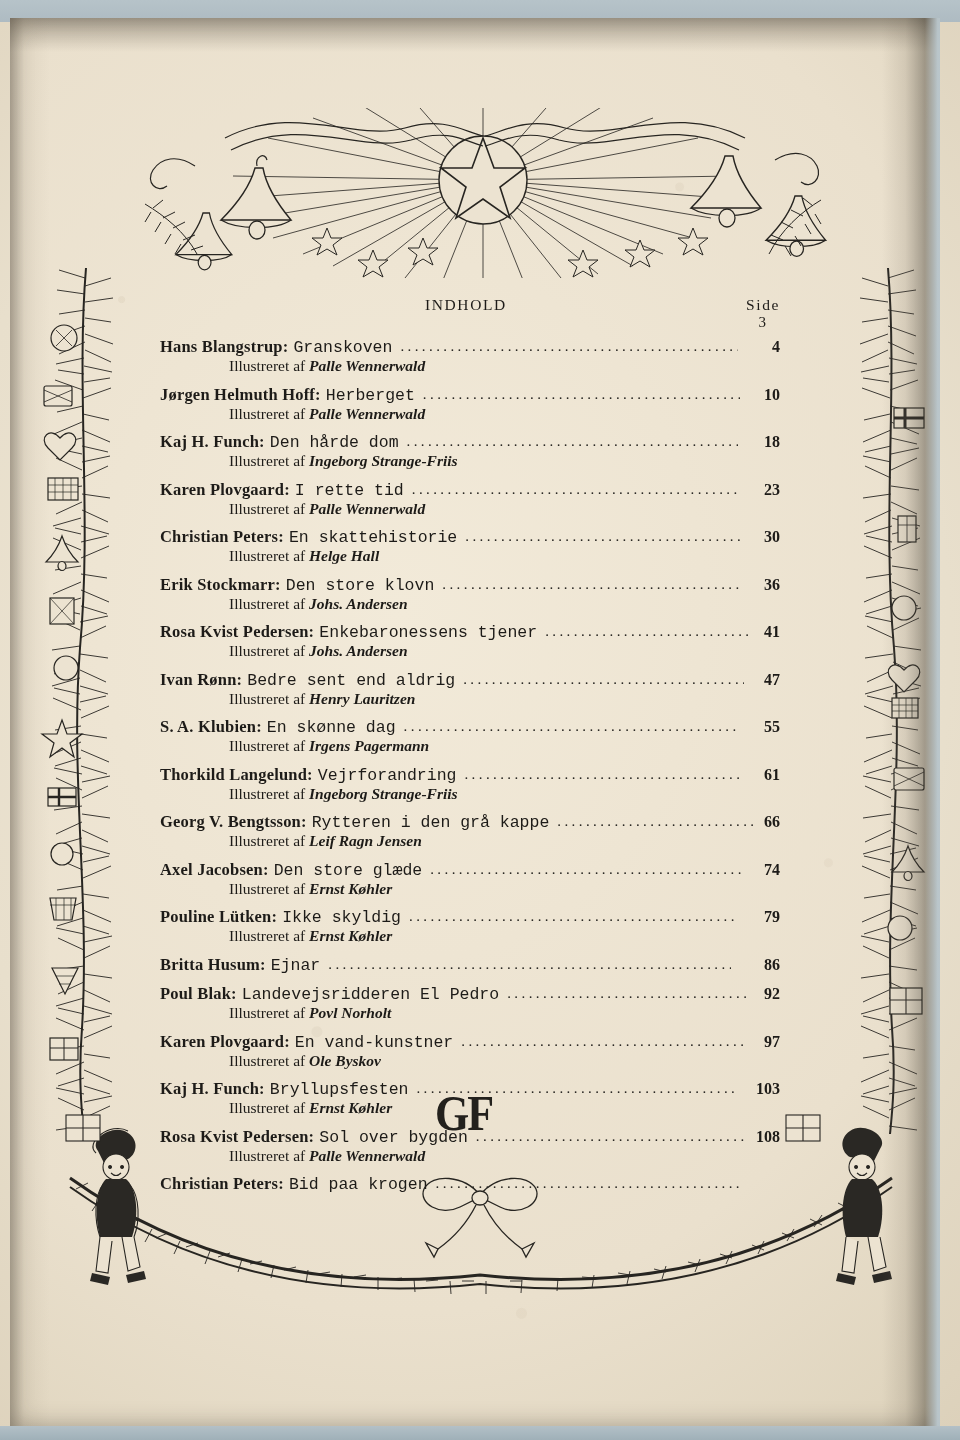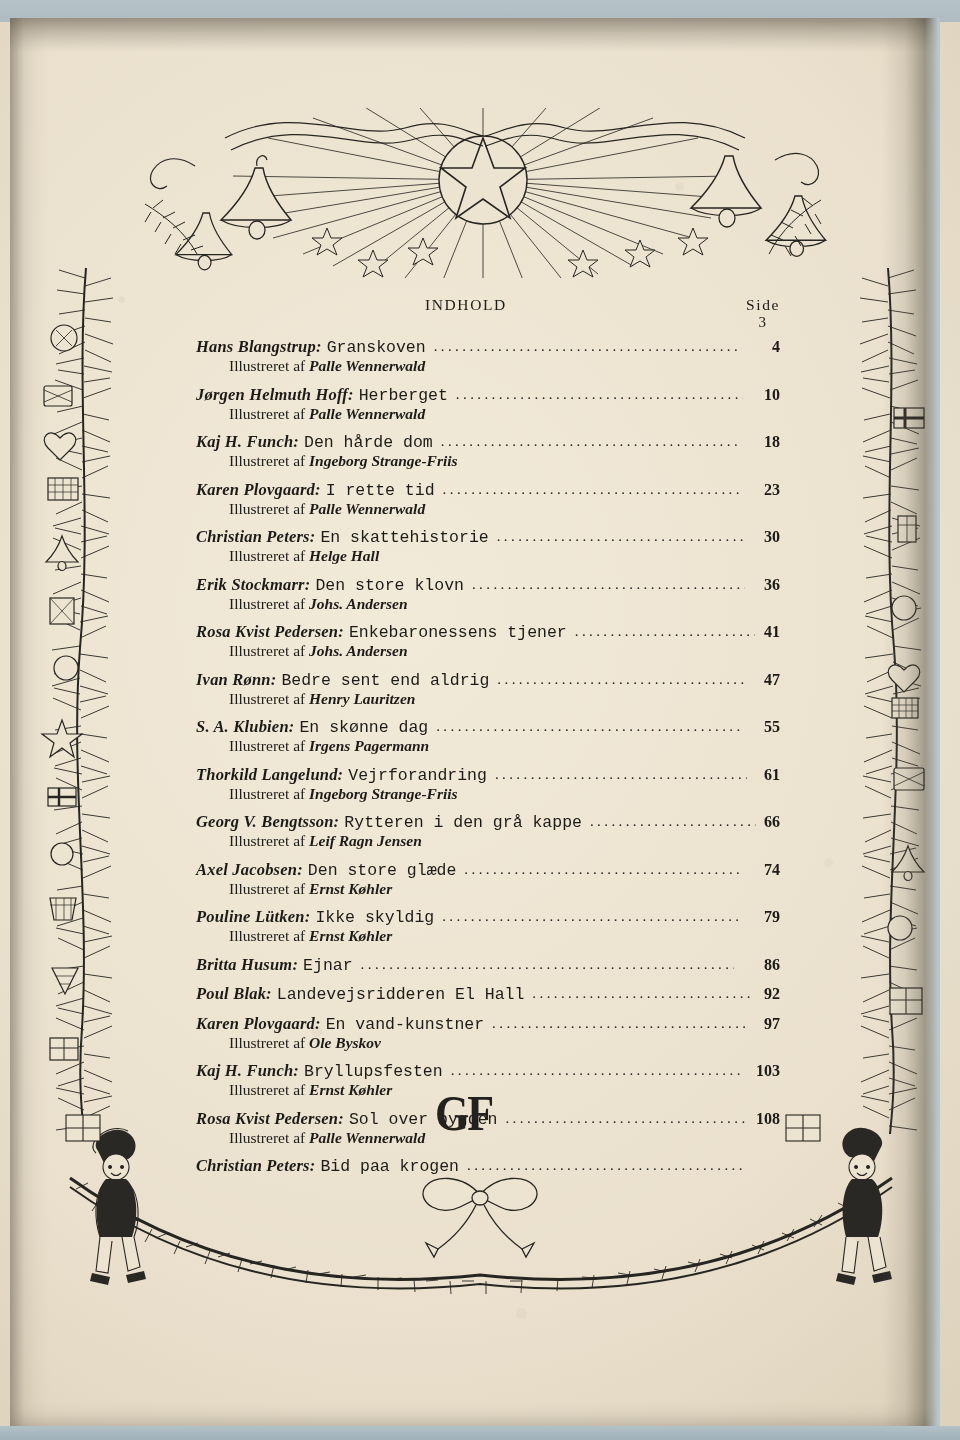--- a/index.html
+++ b/index.html
@@ -65,21 +65,21 @@
   }
   .toc-head .t{font-weight:400;}
   .toc-head .s{font-weight:400;margin-right:-6px;}
   .first-page{
     text-align:right;font-size:15px;margin:-2px 2px 6px 0;padding-right:12px;
   }
   .entry{margin-bottom:9.5px;}
   .line1{
     display:flex;align-items:baseline;font-size:16.5px;white-space:nowrap;
   }
-  .author{font-style:italic;font-weight:700;letter-spacing:.2px;margin-left:36px;}
+  .author{font-weight:700;letter-spacing:.2px;}
   .title{font-style:normal;margin-left:5px;font-family:Liberation Mono, monospace;}
   .dots{
     flex:1 1 auto;margin:0 6px 0 8px;overflow:hidden;white-space:nowrap;
     font-size:15px;letter-spacing:3.4px;color:#262420;transform:translateY(-1px);
   }
   .pg{width:46px;text-align:right;font-weight:700;font-size:16px;}
   .line2{
     font-size:15.5px;margin-left:69px;margin-top:0px;
   }
   .line2 .ill{font-style:normal;}
@@ -538,24 +538,25 @@
             <div class="line1">
               <span class="author">Britta Husum:</span>
               <span class="title">Ejnar</span>
               <span class="dots">............................................................</span>
               <span class="pg">86</span>
             </div>
           </div>
           <div class="entry">
             <div class="line1">
               <span class="author">Poul Blak:</span>
-              <span class="title">Landevejsridderen El Hall</span>
+              <span class="title">Landevejsridderen El Pedro</span>
               <span class="dots">............................................................</span>
               <span class="pg">92</span>
             </div>
+            <div class="line2"><span class="ill">Illustreret af</span> <span class="illus">Povl Norholt</span></div>
           </div>
           <div class="entry">
             <div class="line1">
               <span class="author">Karen Plovgaard:</span>
               <span class="title">En vand-kunstner</span>
               <span class="dots">............................................................</span>
               <span class="pg">97</span>
             </div>
             <div class="line2"><span class="ill">Illustreret af</span> <span class="illus">Ole Byskov</span></div>
           </div>

